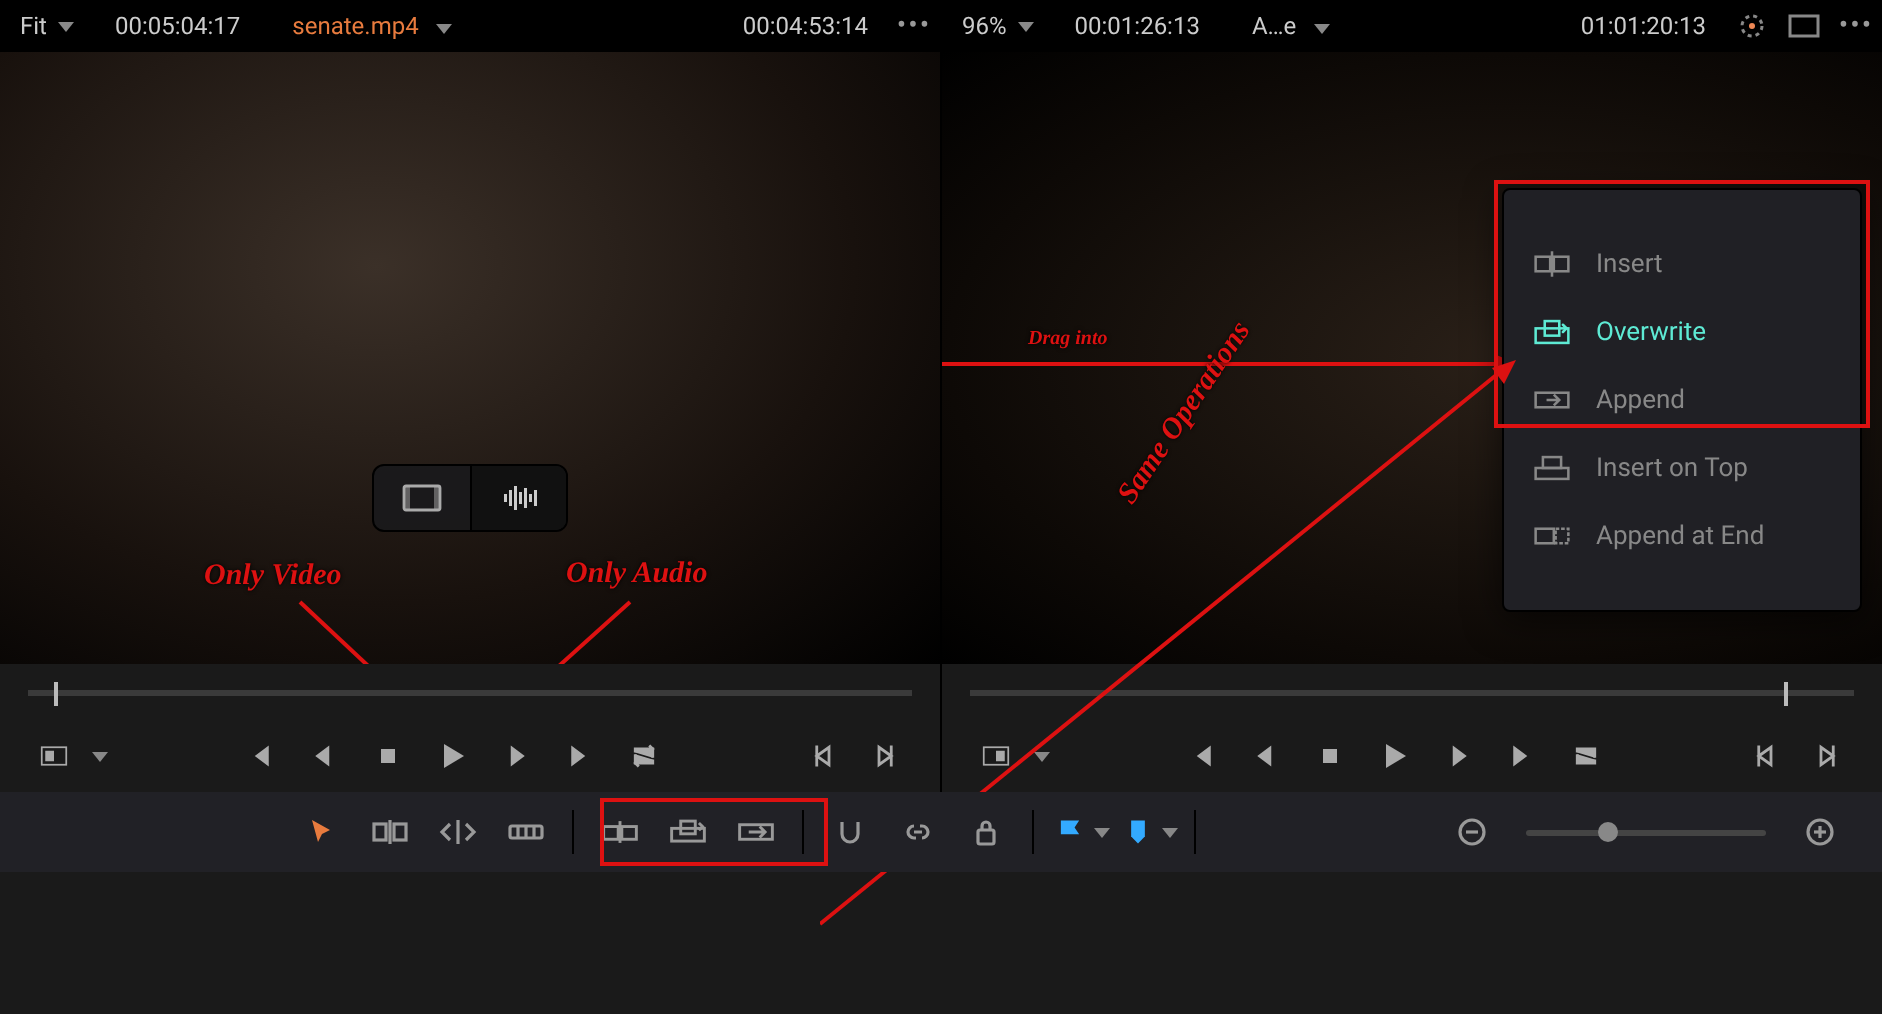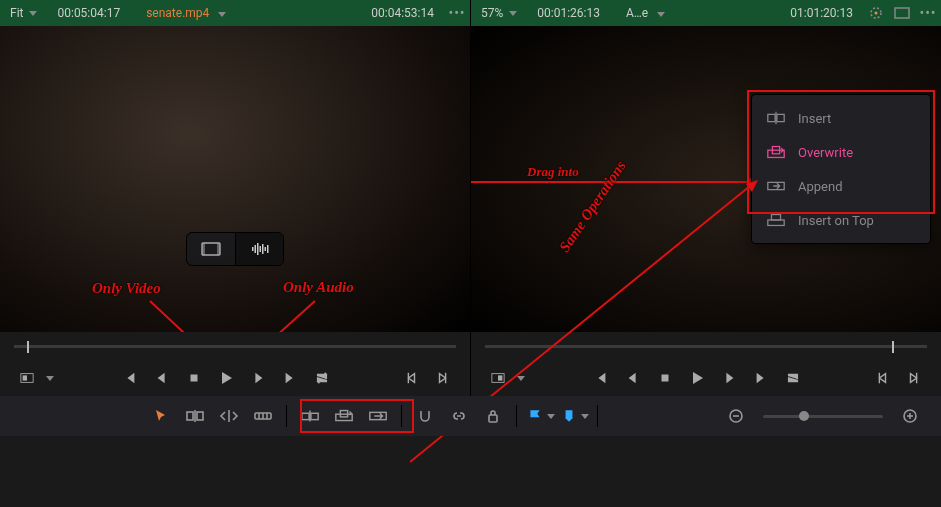--- a/index.html
+++ b/index.html
@@ -1,17 +1,17 @@
 <!DOCTYPE html>
 <html><head>
 <meta charset="utf-8">
 <style>
   * { margin: 0; padding: 0; box-sizing: border-box; font-family: -apple-system, BlinkMacSystemFont, "Segoe UI", Roboto, sans-serif; }
   body { background: #1a1a1a; width: 941px; height: 507px; overflow: hidden; color: #ccc; font-size: 12px; }
-  .topbar { display: flex; height: 26px; background: #14532d; align-items: center; }
+  .topbar { display: flex; height: 26px; background: #000000; align-items: center; }
   .tophalf { flex: 1; display: flex; align-items: center; height: 100%; min-width: 0; }
   .tophalf.left { border-right: 1px solid #000; }
   .fit-dd { display: flex; align-items: center; gap: 6px; padding: 0 10px; height: 100%; cursor: pointer; }
   .chev { width: 0; height: 0; border-left: 4px solid transparent; border-right: 4px solid transparent; border-top: 5px solid #888; }
   .tc { padding: 0 10px; color: #ccc; white-space: nowrap; }
   .clipname { padding: 0 10px; white-space: nowrap; overflow: hidden; text-overflow: ellipsis; }
   .orange { color: #e87b3e; }
   .dot { width: 6px; height: 6px; border-radius: 50%; background: #888; margin-right: 6px; flex-shrink: 0; }
   .spacer { flex: 1; }
   .iconbtn { width: 26px; height: 26px; display: flex; align-items: center; justify-content: center; cursor: pointer; color: #999; }
@@ -32,23 +32,23 @@
   .tbtn { width: 26px; height: 26px; display: flex; align-items: center; justify-content: center; cursor: pointer; color: #aaa; }
   .tbtn svg { width: 14px; height: 14px; fill: #aaa; }
   .tbtn.big svg { width: 16px; height: 16px; }
 
   
   .va-strip { position: absolute; left: 50%; transform: translateX(-50%); bottom: 66px; display: flex; background: rgba(25,25,28,0.9); border-radius: 6px; overflow: hidden; border: 1px solid #000; }
   .va-btn { width: 48px; height: 32px; display: flex; align-items: center; justify-content: center; cursor: pointer; }
   .va-btn + .va-btn { border-left: 1px solid #000; background: #111; }
 
   
-  .ctx { position: absolute; top: 68px; right: 10px; width: 180px; background: #202025; border: 1px solid #000; border-radius: 4px; padding: 6px 0; box-shadow: 0 4px 18px rgba(0,0,0,0.6); }
+  .ctx { position: absolute; top: 68px; right: 10px; width: 180px; background: #202025; border: 1px solid #000; border-radius: 4px; padding: 20px 0; box-shadow: 0 4px 18px rgba(0,0,0,0.6); }
   .ctx-item { display: flex; align-items: center; gap: 12px; padding: 9px 14px; cursor: pointer; color: #888; font-size: 13px; }
-  .ctx-item.enabled { color: #ec4899; }
+  .ctx-item.enabled { color: #5eead4; }
   .ctx-ico { width: 20px; height: 16px; display: flex; align-items: center; justify-content: center; }
   .ctx-ico svg { width: 20px; height: 16px; fill: none; stroke: currentColor; stroke-width: 1.4; }
 
   
   .anno { position: absolute; color: #d11; font-weight: bold; font-style: italic; font-family: Georgia, serif; text-shadow: 0 0 2px #000; pointer-events: none; }
   .anno-box { position: absolute; border: 2px solid #d11; pointer-events: none; }
 
   
   .bottombar { height: 40px; background: #212126; display: flex; align-items: center; padding: 0 14px; position: relative; }
   .bbtn { width: 34px; height: 30px; display: flex; align-items: center; justify-content: center; cursor: pointer; color: #999; }
@@ -74,21 +74,21 @@
       <span class="chev" style="display:inline-block;margin-left:6px;"></span>
     </div>
     <div class="spacer"></div>
     <div class="tc">00:04:53:14</div>
     <div class="iconbtn">
         <span class="dots3">•••</span>
       </div>
   </div>
   <div class="tophalf">
     <div class="fit-dd">
-      <span>57%</span>
+      <span>96%</span>
       <span class="chev"></span>
     </div>
     <div class="tc">00:01:26:13</div>
     <div class="clipname">
       <span class="dot"></span>
       <span>A…e</span>
       <span class="chev" style="display:inline-block;margin-left:6px;"></span>
     </div>
     <div class="spacer"></div>
     <div class="tc">01:01:20:13</div>
@@ -129,21 +129,21 @@
               <rect x="5.5" y="4" width="1.5" height="8"></rect>
               <rect x="8" y="2" width="1.5" height="12"></rect>
               <rect x="10.5" y="5" width="1.5" height="6"></rect>
               <rect x="13" y="3" width="1.5" height="10"></rect>
               <rect x="15.5" y="6" width="1.5" height="4"></rect>
               <rect x="18" y="4" width="1.5" height="8"></rect>
             </svg>
         </div>
       </div>
 
-      <div class="anno" style="top:254px;left:92px;font-size:15px;">Only Video</div>
+      <div class="anno" style="top:254px;left:102px;font-size:15px;">Only Video</div>
       <div class="anno" style="top:253px;left:283px;font-size:15px;">Only Audio</div>
 
       <svg style="position:absolute;top:270px;left:140px;pointer-events:none;" width="80" height="70">
           <line x1="10" y1="5" x2="58" y2="50" stroke="#d11" stroke-width="2"></line>
           <polygon points="58,50 48,46 54,40" fill="#d11"></polygon>
         </svg>
       <svg style="position:absolute;top:270px;left:255px;pointer-events:none;" width="80" height="70">
           <line x1="60" y1="5" x2="10" y2="50" stroke="#d11" stroke-width="2"></line>
           <polygon points="10,50 20,46 14,40" fill="#d11"></polygon>
         </svg>
@@ -211,21 +211,21 @@
             <path d="M11 2v12M11 8L4 3v10z" fill="none" stroke="#aaa" stroke-width="1.6"></path>
           </svg>
         </div>
     </div>
   </div>
 
   <div class="viewer">
     <div class="frame">
       <div class="video-placeholder b"></div>
 
-      <div class="anno" style="top:138px;left:56px;font-size:13px;">Drag into</div>
+      <div class="anno" style="top:138px;left:43px;font-size:10px;">Drag into</div>
       <svg style="position:absolute;top:150px;left:0;pointer-events:none;" width="290" height="12">
           <line x1="0" y1="6" x2="276" y2="6" stroke="#d11" stroke-width="2"></line>
           <polygon points="288,6 276,1 276,11" fill="#d11"></polygon>
         </svg>
 
       <div class="anno" style="top:220px;left:85px;font-size:15px;transform:rotate(-56deg);transform-origin:left top;">Same Operations</div>
 
       <div class="ctx">
         <div class="ctx-item">
           <span class="ctx-ico">
@@ -258,20 +258,29 @@
         </div>
         <div class="ctx-item">
           <span class="ctx-ico">
               <svg viewBox="0 0 22 16">
                 <rect x="2" y="8" width="18" height="6"></rect>
                 <rect x="6" y="2" width="10" height="6"></rect>
               </svg>
             </span>
           <span>Insert on Top</span>
         </div>
+        <div class="ctx-item">
+          <span class="ctx-ico">
+              <svg viewBox="0 0 22 16">
+                <rect x="2" y="4" width="10" height="8"></rect>
+                <rect x="13" y="4" width="7" height="8" stroke-dasharray="2 1"></rect>
+              </svg>
+            </span>
+          <span>Append at End</span>
+        </div>
       </div>
       <div class="anno-box" style="top:64px;right:6px;width:188px;height:124px;"></div>
     </div>
 
     <div class="scrub-row">
       <div class="scrub">
         <div class="scrub-head" style="left:92%;"></div>
       </div>
     </div>
 

